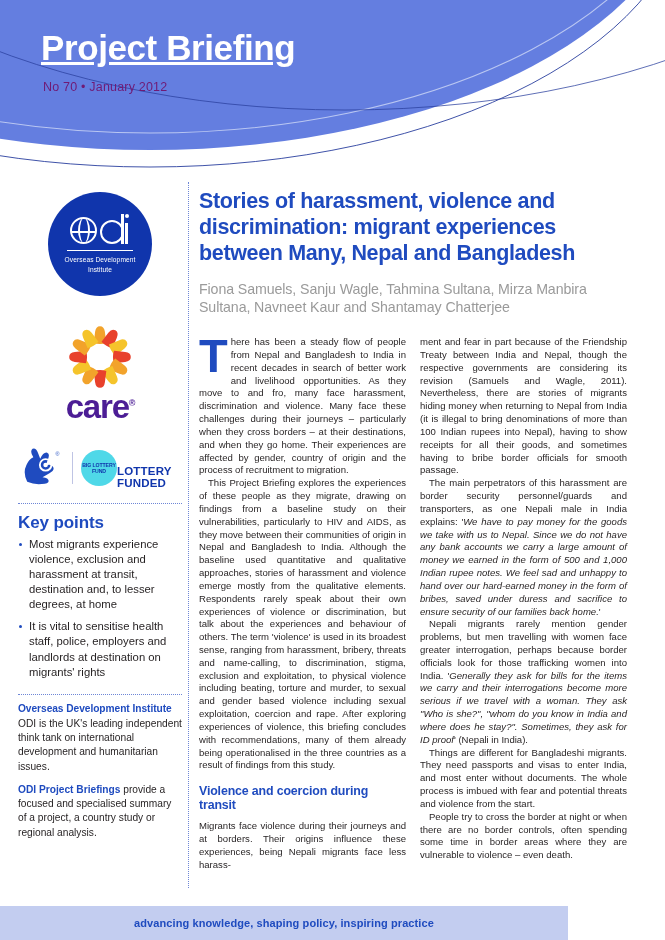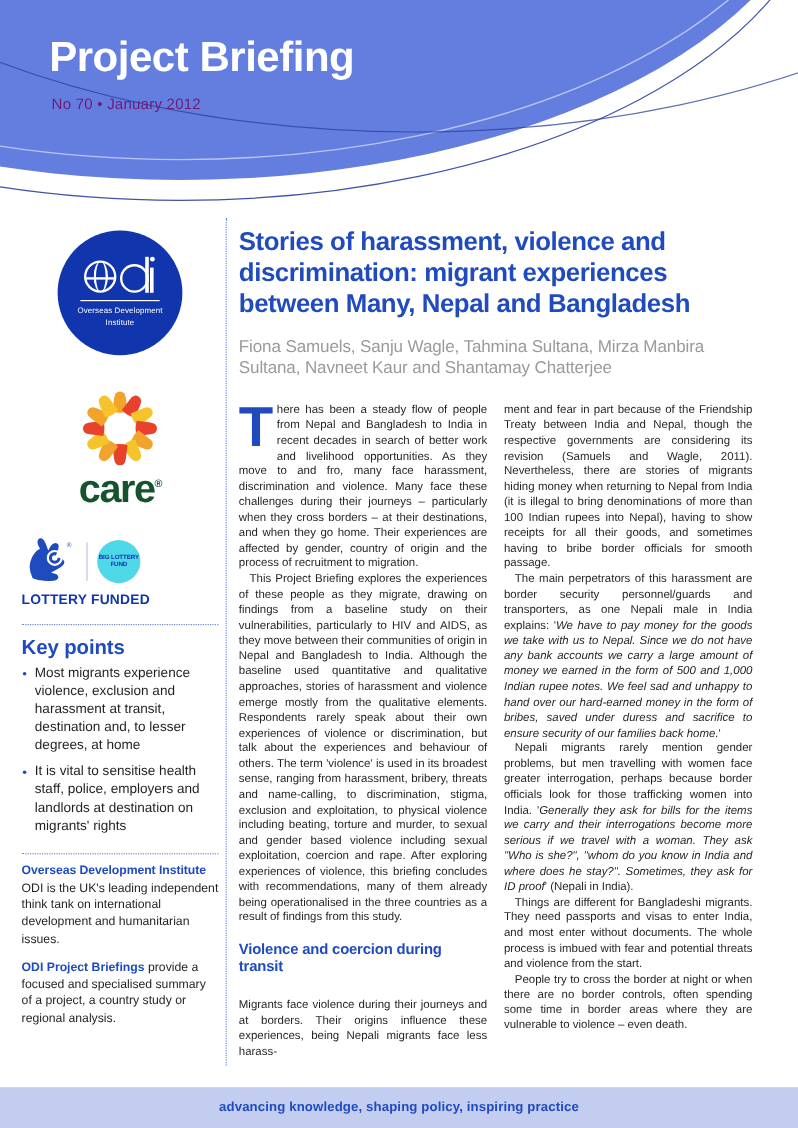--- a/index.html
+++ b/index.html
@@ -8,21 +8,21 @@
     font-family:"Liberation Sans", sans-serif;
     color:#231f20;
   }
 
   
   .header{position:absolute;left:0;top:0;width:665px;height:175px;overflow:hidden;}
   .header svg{position:absolute;left:0;top:0;}
   .hdr-title{
     position:absolute;left:41px;top:30px;
     font-size:35px;font-weight:bold;color:#ffffff;
-    letter-spacing:-0.4px;line-height:1;
+    letter-spacing:-0.4px;line-height:1;text-decoration:underline;
   }
   .hdr-sub{
     position:absolute;left:43px;top:80px;
     font-size:12.5px;color:#701a75;letter-spacing:0.2px;
   }
 
   
   .sidebar{position:absolute;left:18px;top:188px;width:164px;}
   .vrule{
     position:absolute;left:188px;top:182px;width:0;height:706px;
@@ -70,27 +70,27 @@
   }
   .odi-cap{
     position:absolute;left:6px;right:6px;top:63px;
     text-align:center;color:#fff;font-size:6.6px;line-height:1.45;letter-spacing:0.1px;
   }
 
   
   .care-wrap{margin-top:26px;display:flex;flex-direction:column;align-items:center;}
   .care-ring{width:70px;height:70px;position:relative;}
   .care-word{
-    font-size:33px;font-weight:bold;color:#14532d;letter-spacing:-1.2px;
+    font-size:33px;font-weight:bold;color:#4c1d95;letter-spacing:-1.2px;
     line-height:1;margin-top:-2px;position:relative;
   }
   .care-word sup{font-size:9px;vertical-align:super;}
 
   
-  .lot-wrap{margin-top:24px;display:flex;flex-direction:column;align-items:flex-start;}
+  .lot-wrap{margin-top:24px;display:flex;flex-direction:row;align-items:flex-end;}
   .lot-row{display:flex;align-items:center;gap:8px;height:42px;}
   .lot-div{width:1px;height:32px;background:#bfc4e4;}
   .lot-circle{
     width:36px;height:36px;border-radius:50%;background:#4fd8e8;
     display:flex;align-items:center;justify-content:center;
   }
   .lot-circle span{
     color:#1035ac;font-size:5.2px;font-weight:bold;line-height:1.18;text-align:center;
     letter-spacing:-0.1px;
   }
@@ -142,27 +142,27 @@
     color:#231f20;
   }
   .col p + p{text-indent:9px;}
   .col p em{font-style:italic;}
   .dropcap-p{position:relative;min-height:44px;}
   .dropcap{
     float:left;font-size:47px;line-height:0.78;font-weight:bold;color:#1f4bbf;
     margin:2px 3px 0 0;
   }
   .sec-head{
-    font-size:12.4px;font-weight:bold;color:#1f4bbf;margin:12px 0 20px 0;
+    font-size:12.4px;font-weight:bold;color:#1f4bbf;margin:12px 0 8px 0;
     letter-spacing:-0.15px;
   }
 
   
   .footer{
-    position:absolute;left:0;bottom:0;width:665px;height:34px;
+    position:absolute;left:0;bottom:0;width:568px;height:34px;
     background:#c3cdf0;display:flex;align-items:center;justify-content:center;
   }
   .footer span{
     font-size:11px;font-weight:bold;color:#1f4bbf;letter-spacing:0.1px;
   }
 </style>
 </head>
 <body>
 
 <div class="header">

